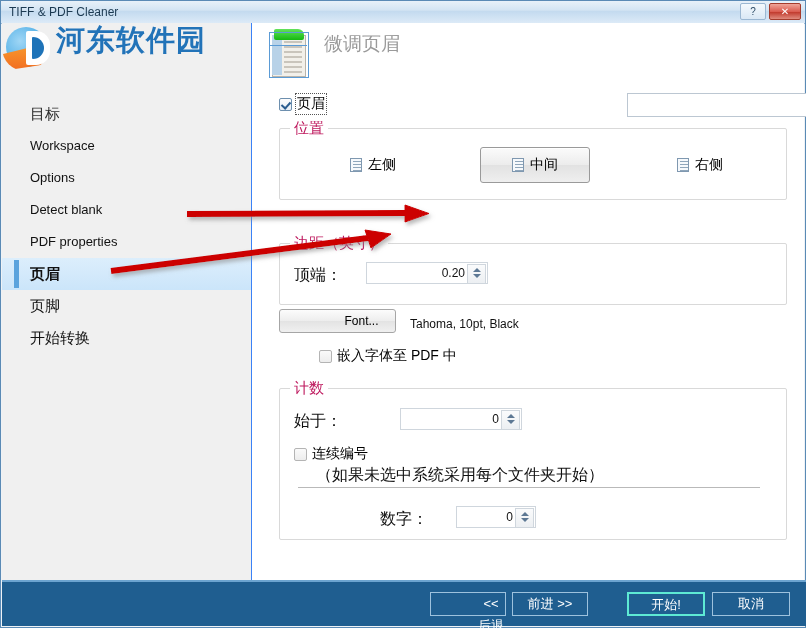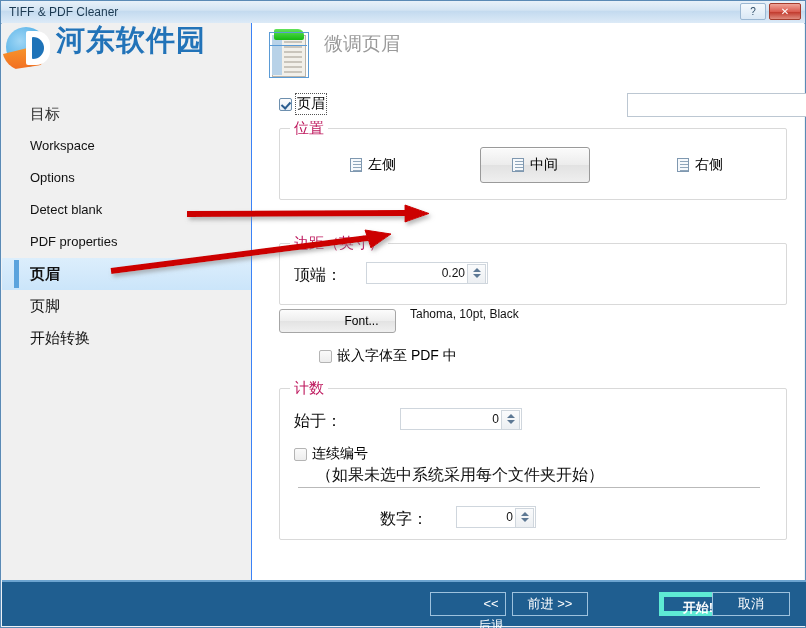--- a/index.html
+++ b/index.html
@@ -189,21 +189,21 @@
   
   .bottombar{
     position:absolute;left:1px;bottom:1px;width:804px;height:44px;
     background:#1f5e90;border-top:2px solid #6ca4d0;
   }
   .bbtn{
     position:absolute;top:10px;height:24px;box-sizing:border-box;
     border:1px solid #9dc2de;background:#1f5e90;color:#fff;
     font-size:13px;text-align:center;line-height:22px;
   }
-  .bbtn.primary{font-weight:bold;border:5px solid #5eead4;margin-left:32px;}
+  .bbtn.primary{font-weight:normal;border:2px solid #5eead4;}
   
   .anno{position:absolute;left:0;top:0;width:806px;height:628px;pointer-events:none;}
 </style>
 </head>
 <body>
 
 <div class="window">
 
   <div class="titlebar">
     <div class="title">TIFF &amp; PDF Cleaner</div>
@@ -287,21 +287,21 @@
         <div class="spin" style="left:86px;top:18px;width:122px;">
           <span class="val">0.20</span>
           <div class="btns">
             <i class="up"></i>
             <i class="dn"></i>
           </div>
         </div>
       </div>
 
       <div class="btn-font" style="left:27px;top:286px;">Font...</div>
-      <div class="font-desc" style="left:158px;top:284px;">Tahoma, 10pt, Black</div>
+      <div class="font-desc" style="left:158px;top:294px;">Tahoma, 10pt, Black</div>
       <div class="embed-row" style="left:52px;top:324px;">
         <span class="cbx plain"></span><span class="cbx-label">嵌入字体至 PDF 中</span>
       </div>
 
       <div class="group grp-count" style="left:27px;top:365px;width:508px;height:152px;">
         <div class="glabel">计数</div>
         <div class="lbl" style="position:absolute;left:14px;top:22px;">始于：</div>
         <div class="spin" style="left:120px;top:19px;width:122px;">
           <span class="val">0</span>
           <div class="btns">

